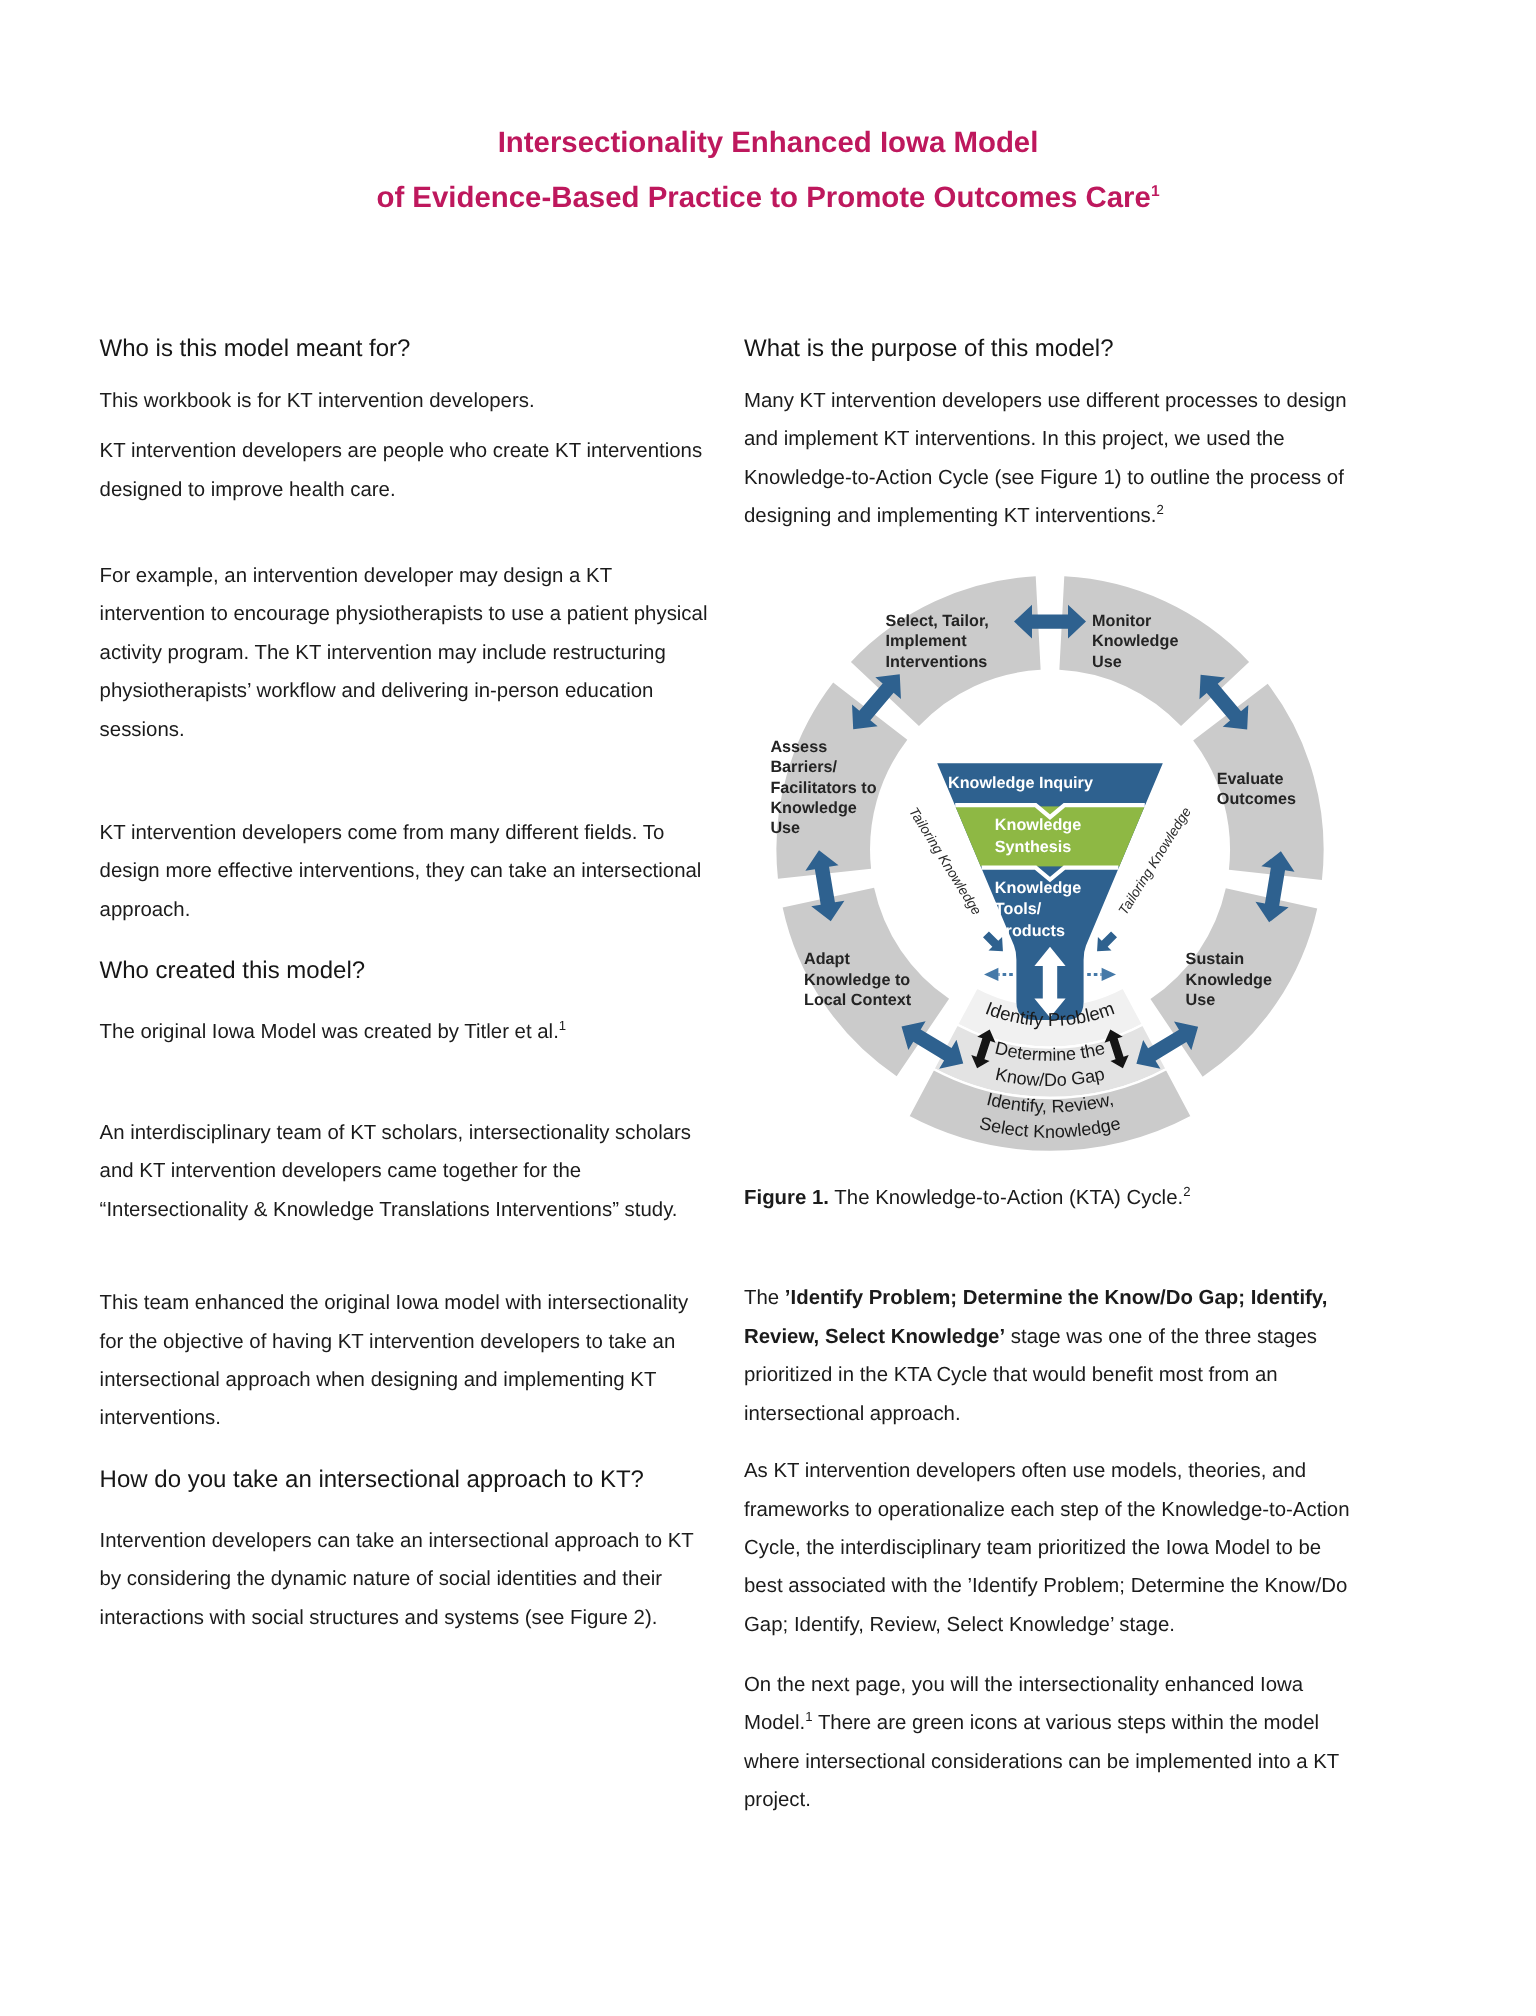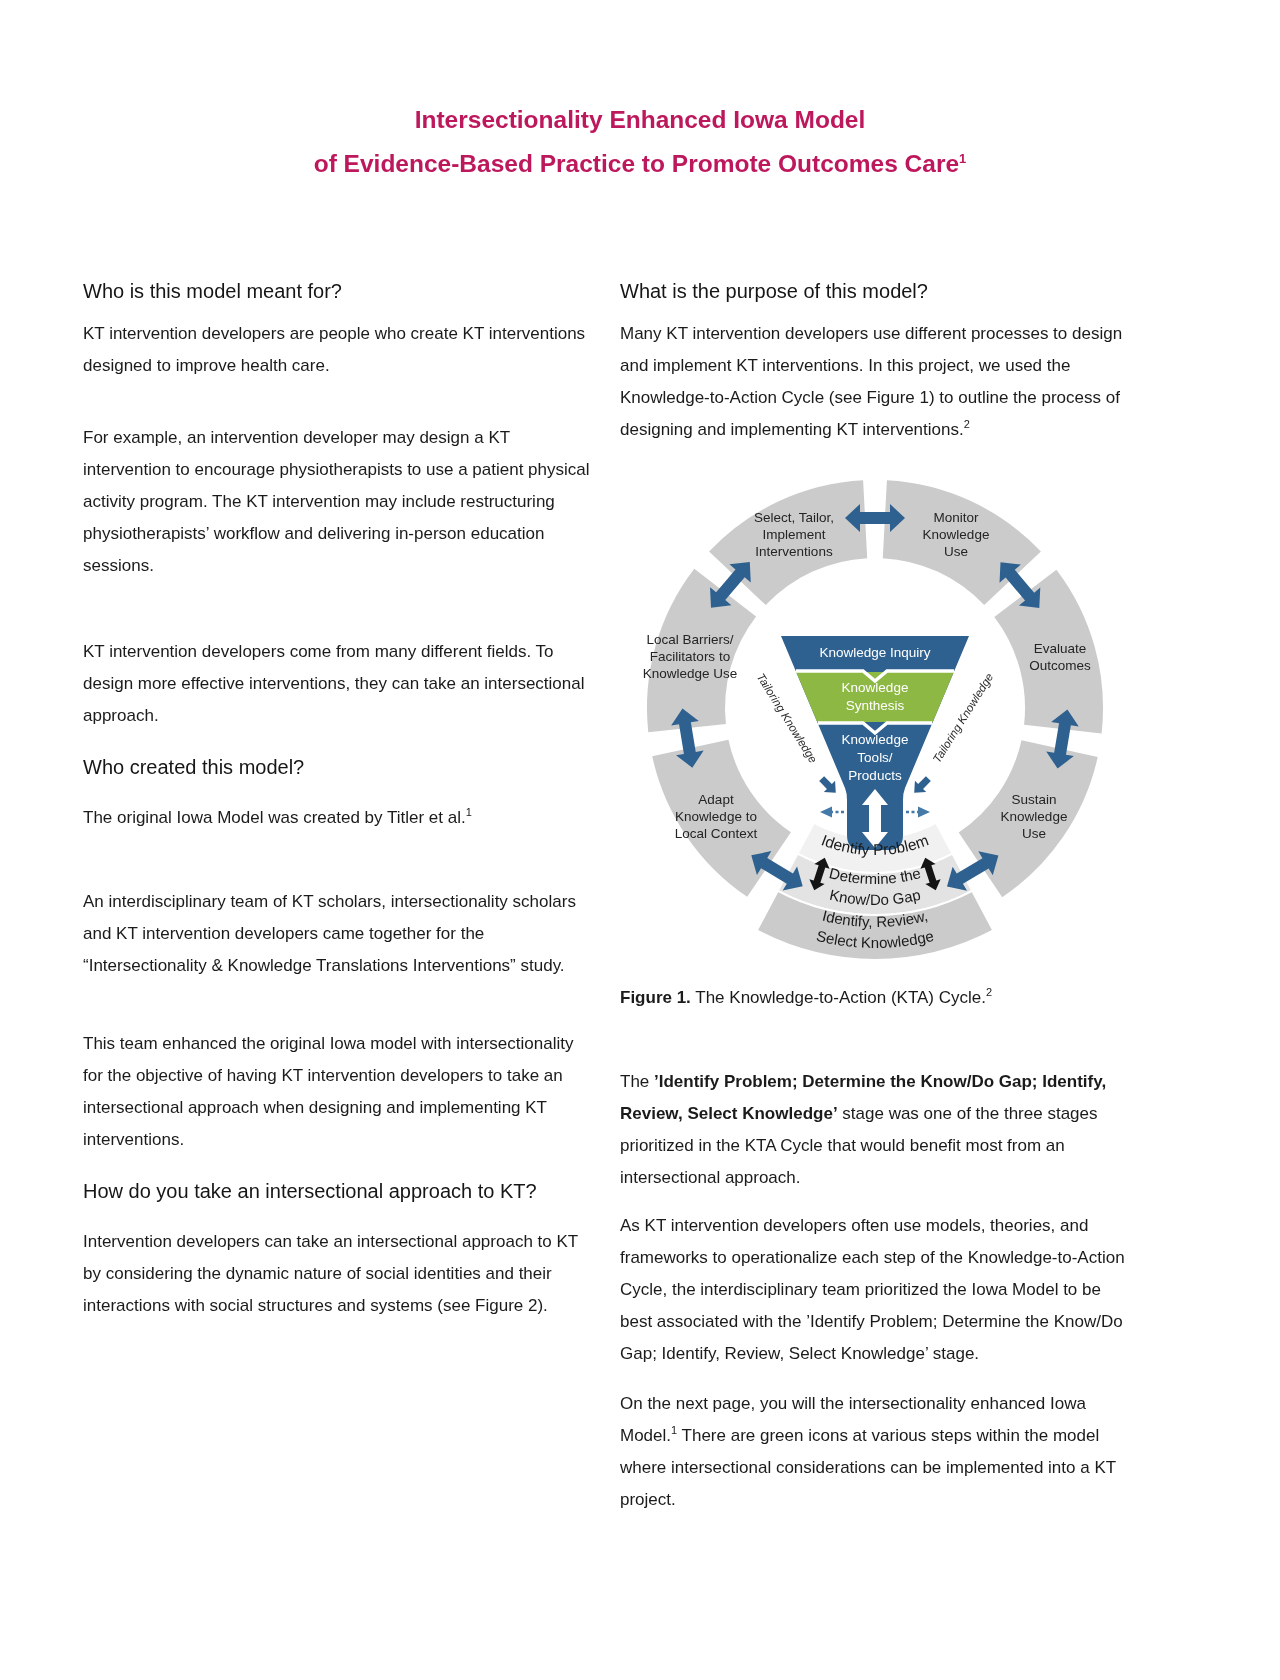--- a/index.html
+++ b/index.html
@@ -12,36 +12,37 @@
   .col-left  { left:83px; }
   .col-right { left:620px; }
   h2 { font-size:20px; font-weight:normal; line-height:34px; margin:0; color:#161616; }
   p  { font-size:17px; line-height:32px; margin:0; color:#1b1b1b; }
   p sup { font-size:11px; line-height:0; }
   p b { font-weight:bold; }
   .caption { font-size:17px; }
   
   .fig { position:relative; width:520px; height:538px; }
   .fig svg { position:absolute; left:0; top:0; }
-  .flabel { position:absolute; transform:translate(-50%,-50%); text-align:center;
-    font-size:13.5px; line-height:17px; color:#242424; }
+  .flabel { position:absolute; transform:translate(-50%,-50%); text-align:left;
+    font-size:13.5px; line-height:17px; color:#242424;font-weight:bold; }
   .flabel.white { color:#ffffff; line-height:18px; }
   .tailor { position:absolute; font-size:11.5px; font-style:italic; color:#2b2b2b; white-space:nowrap; }
   .curvetext { font-size:15px; fill:#1a1a1a; }
   .curvetext textPath { text-anchor:middle; }
 </style>
 </head>
 <body>
 
 <div class="page">
 
   <h1 class="doc-title"><span>Intersectionality Enhanced Iowa Model</span><br><span>of Evidence-Based Practice to Promote Outcomes Care</span><sup>1</sup></h1>
 
   <div class="col col-left">
     <h2 style="margin-top:24px">Who is this model meant for?</h2>
+    <p style="margin-top:10px">This workbook is for KT intervention developers.</p>
     <p style="margin-top:10px">KT intervention developers are people who create KT interventions designed to improve health care.</p>
     <p style="margin-top:40px">For example, an intervention developer may design a KT intervention to encourage physiotherapists to use a patient physical activity program. The KT intervention may include restructuring physiotherapists’ workflow and delivering in-person education sessions.</p>
     <p style="margin-top:54px">KT intervention developers come from many different fields. To design more effective interventions, they can take an intersectional approach.</p>
     <h2 style="margin-top:18px">Who created this model?</h2>
     <p style="margin-top:18px"><span>The original Iowa Model was created by Titler et al.</span><sup>1</sup></p>
     <p style="margin-top:52px">An interdisciplinary team of KT scholars, intersectionality scholars and KT intervention developers came together for the “Intersectionality &amp; Knowledge Translations Interventions” study.</p>
     <p style="margin-top:46px">This team enhanced the original Iowa model with intersectionality for the objective of having KT intervention developers to take an intersectional approach when designing and implementing KT interventions.</p>
     <h2 style="margin-top:18px; max-width:470px">How do you take an intersectional approach to KT?</h2>
     <p style="margin-top:18px">Intervention developers can take an intersectional approach to KT by considering the dynamic nature of social identities and their interactions with social structures and systems (see Figure 2).</p>
   </div>
@@ -108,21 +109,21 @@
 
         <text class="curvetext" style="font-size:15.5px"><textPath href="#tpIdp" startOffset="50%">Identify Problem</textPath></text>
         <text class="curvetext"><textPath href="#tpDet1" startOffset="50%">Determine the</textPath></text>
         <text class="curvetext"><textPath href="#tpDet2" startOffset="50%">Know/Do Gap</textPath></text>
         <text class="curvetext"><textPath href="#tpIrv1" startOffset="50%">Identify, Review,</textPath></text>
         <text class="curvetext"><textPath href="#tpIrv2" startOffset="50%">Select Knowledge</textPath></text>
       </svg>
 
       <div class="flabel" style="left:174px; top:98px;  width:112px">Select, Tailor, Implement Interventions</div>
       <div class="flabel" style="left:336px; top:98px;  width:92px">Monitor Knowledge Use</div>
-      <div class="flabel" style="left:70px;  top:220px; width:96px">Local Barriers/ Facilitators to Knowledge Use</div>
+      <div class="flabel" style="left:70px;  top:220px; width:96px">Assess Barriers/ Facilitators to Knowledge Use</div>
       <div class="flabel" style="left:440px; top:221px; width:92px">Evaluate Outcomes</div>
       <div class="flabel" style="left:96px;  top:380px; width:92px">Adapt Knowledge to Local Context</div>
       <div class="flabel" style="left:414px; top:380px; width:92px">Sustain Knowledge Use</div>
 
       <div class="flabel white" style="left:255px; top:217px; width:170px">Knowledge Inquiry</div>
       <div class="flabel white" style="left:255px; top:261px; width:92px">Knowledge Synthesis</div>
       <div class="flabel white" style="left:255px; top:322px; width:92px">Knowledge Tools/ Products</div>
 
       <div class="tailor" style="left:167px; top:282px; transform:translate(-50%,-50%) rotate(58deg);">Tailoring Knowledge</div>
       <div class="tailor" style="left:343px; top:282px; transform:translate(-50%,-50%) rotate(-58deg);">Tailoring Knowledge</div>

